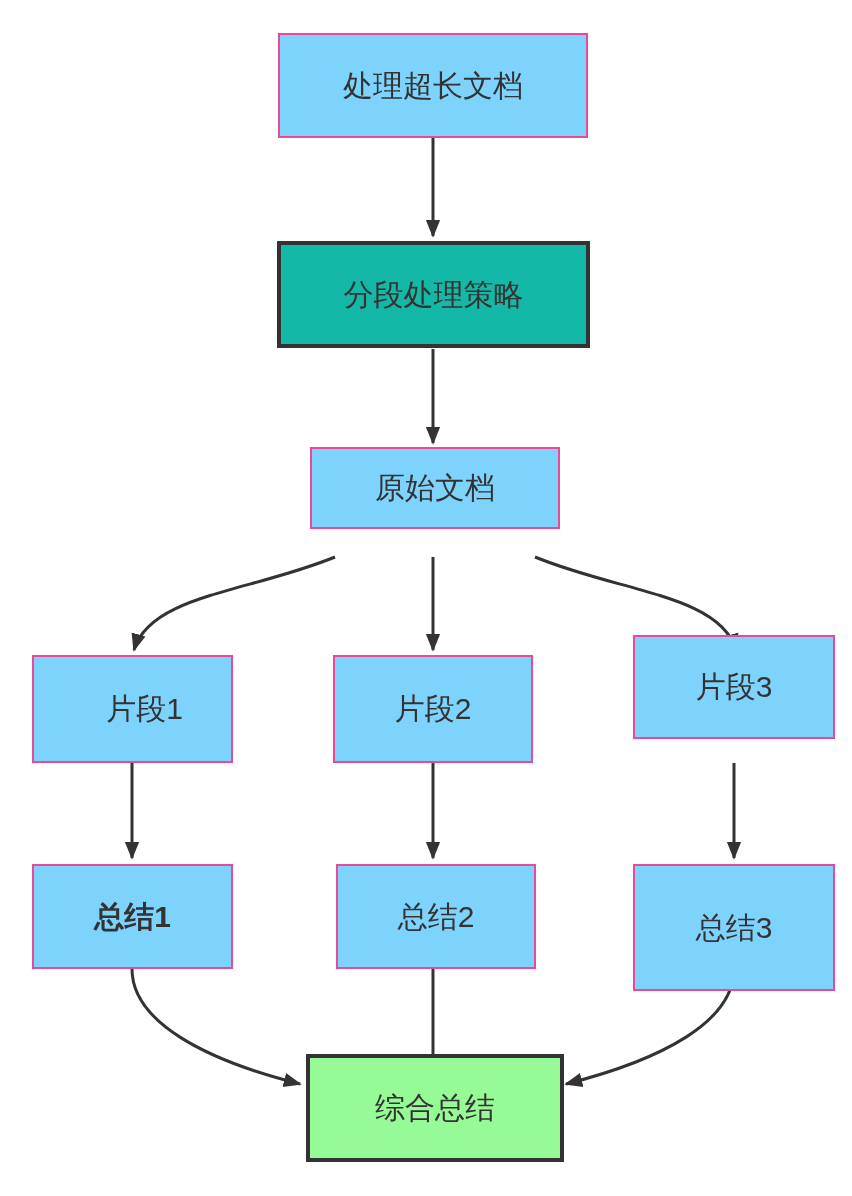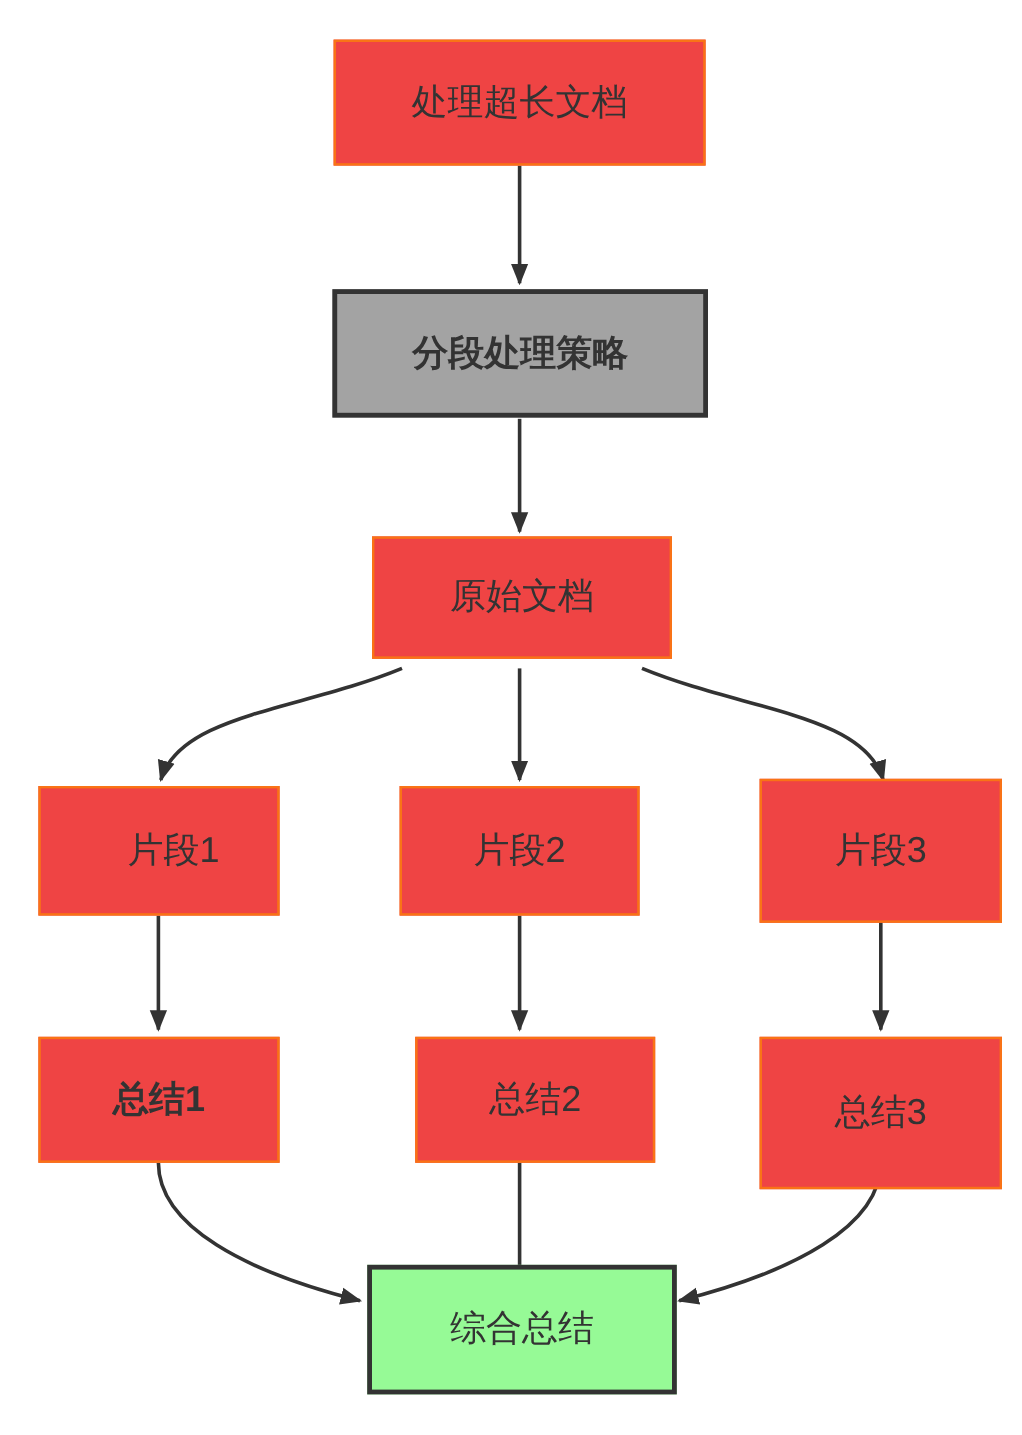--- a/index.html
+++ b/index.html
@@ -27,46 +27,45 @@
     fill: none;
     stroke: #333333;
     stroke-width: 3px;
   }
   .node {
     position: absolute;
     box-sizing: border-box;
     display: flex;
     align-items: center;
     justify-content: center;
-    background: #ef4444;
-    border: 2px solid #f97316;
+    background: #7dd3fc;
+    border: 2px solid #ec4899;
     color: #333333;
     font-size: 30px;
     line-height: 1;
     white-space: nowrap;
     text-align: center;
   }
   .node--highlight {
-    background: #a3a3a3;
+    background: #14b8a6;
     border: 4px solid #333333;
-    font-weight: bold;
   }
   .node--final {
     background: #96fa96;
     border: 4px solid #333333;
   }
   
   .n-a  { left: 278px; top: 33px;   width: 310px; height: 105px; }
   .n-b  { left: 277px; top: 241px;  width: 313px; height: 107px; }
-  .n-c  { left: 310px; top: 447px;  width: 250px; height: 102px; }
+  .n-c  { left: 310px; top: 447px;  width: 250px; height: 82px; }
   .n-d1 { left: 32px;  top: 655px;  width: 201px; height: 108px; padding-left: 24px; }
   .n-d2 { left: 333px; top: 655px;  width: 200px; height: 108px; }
-  .n-d3 { left: 633px; top: 649px;  width: 202px; height: 120px; }
+  .n-d3 { left: 633px; top: 635px;  width: 202px; height: 104px; }
   .n-s1 { left: 32px;  top: 864px;  width: 201px; height: 105px; font-weight: bold; }
-  .n-s2 { left: 346px; top: 864px;  width: 200px; height: 105px; }
+  .n-s2 { left: 336px; top: 864px;  width: 200px; height: 105px; }
   .n-s3 { left: 633px; top: 864px;  width: 202px; height: 127px; }
   .n-g  { left: 306px; top: 1054px; width: 258px; height: 108px; }
 </style>
 </head>
 <body>
 
 <div class="canvas">
 
   <svg class="edges" viewBox="0 0 852 1196" xmlns="http://www.w3.org/2000/svg">
     <defs>

